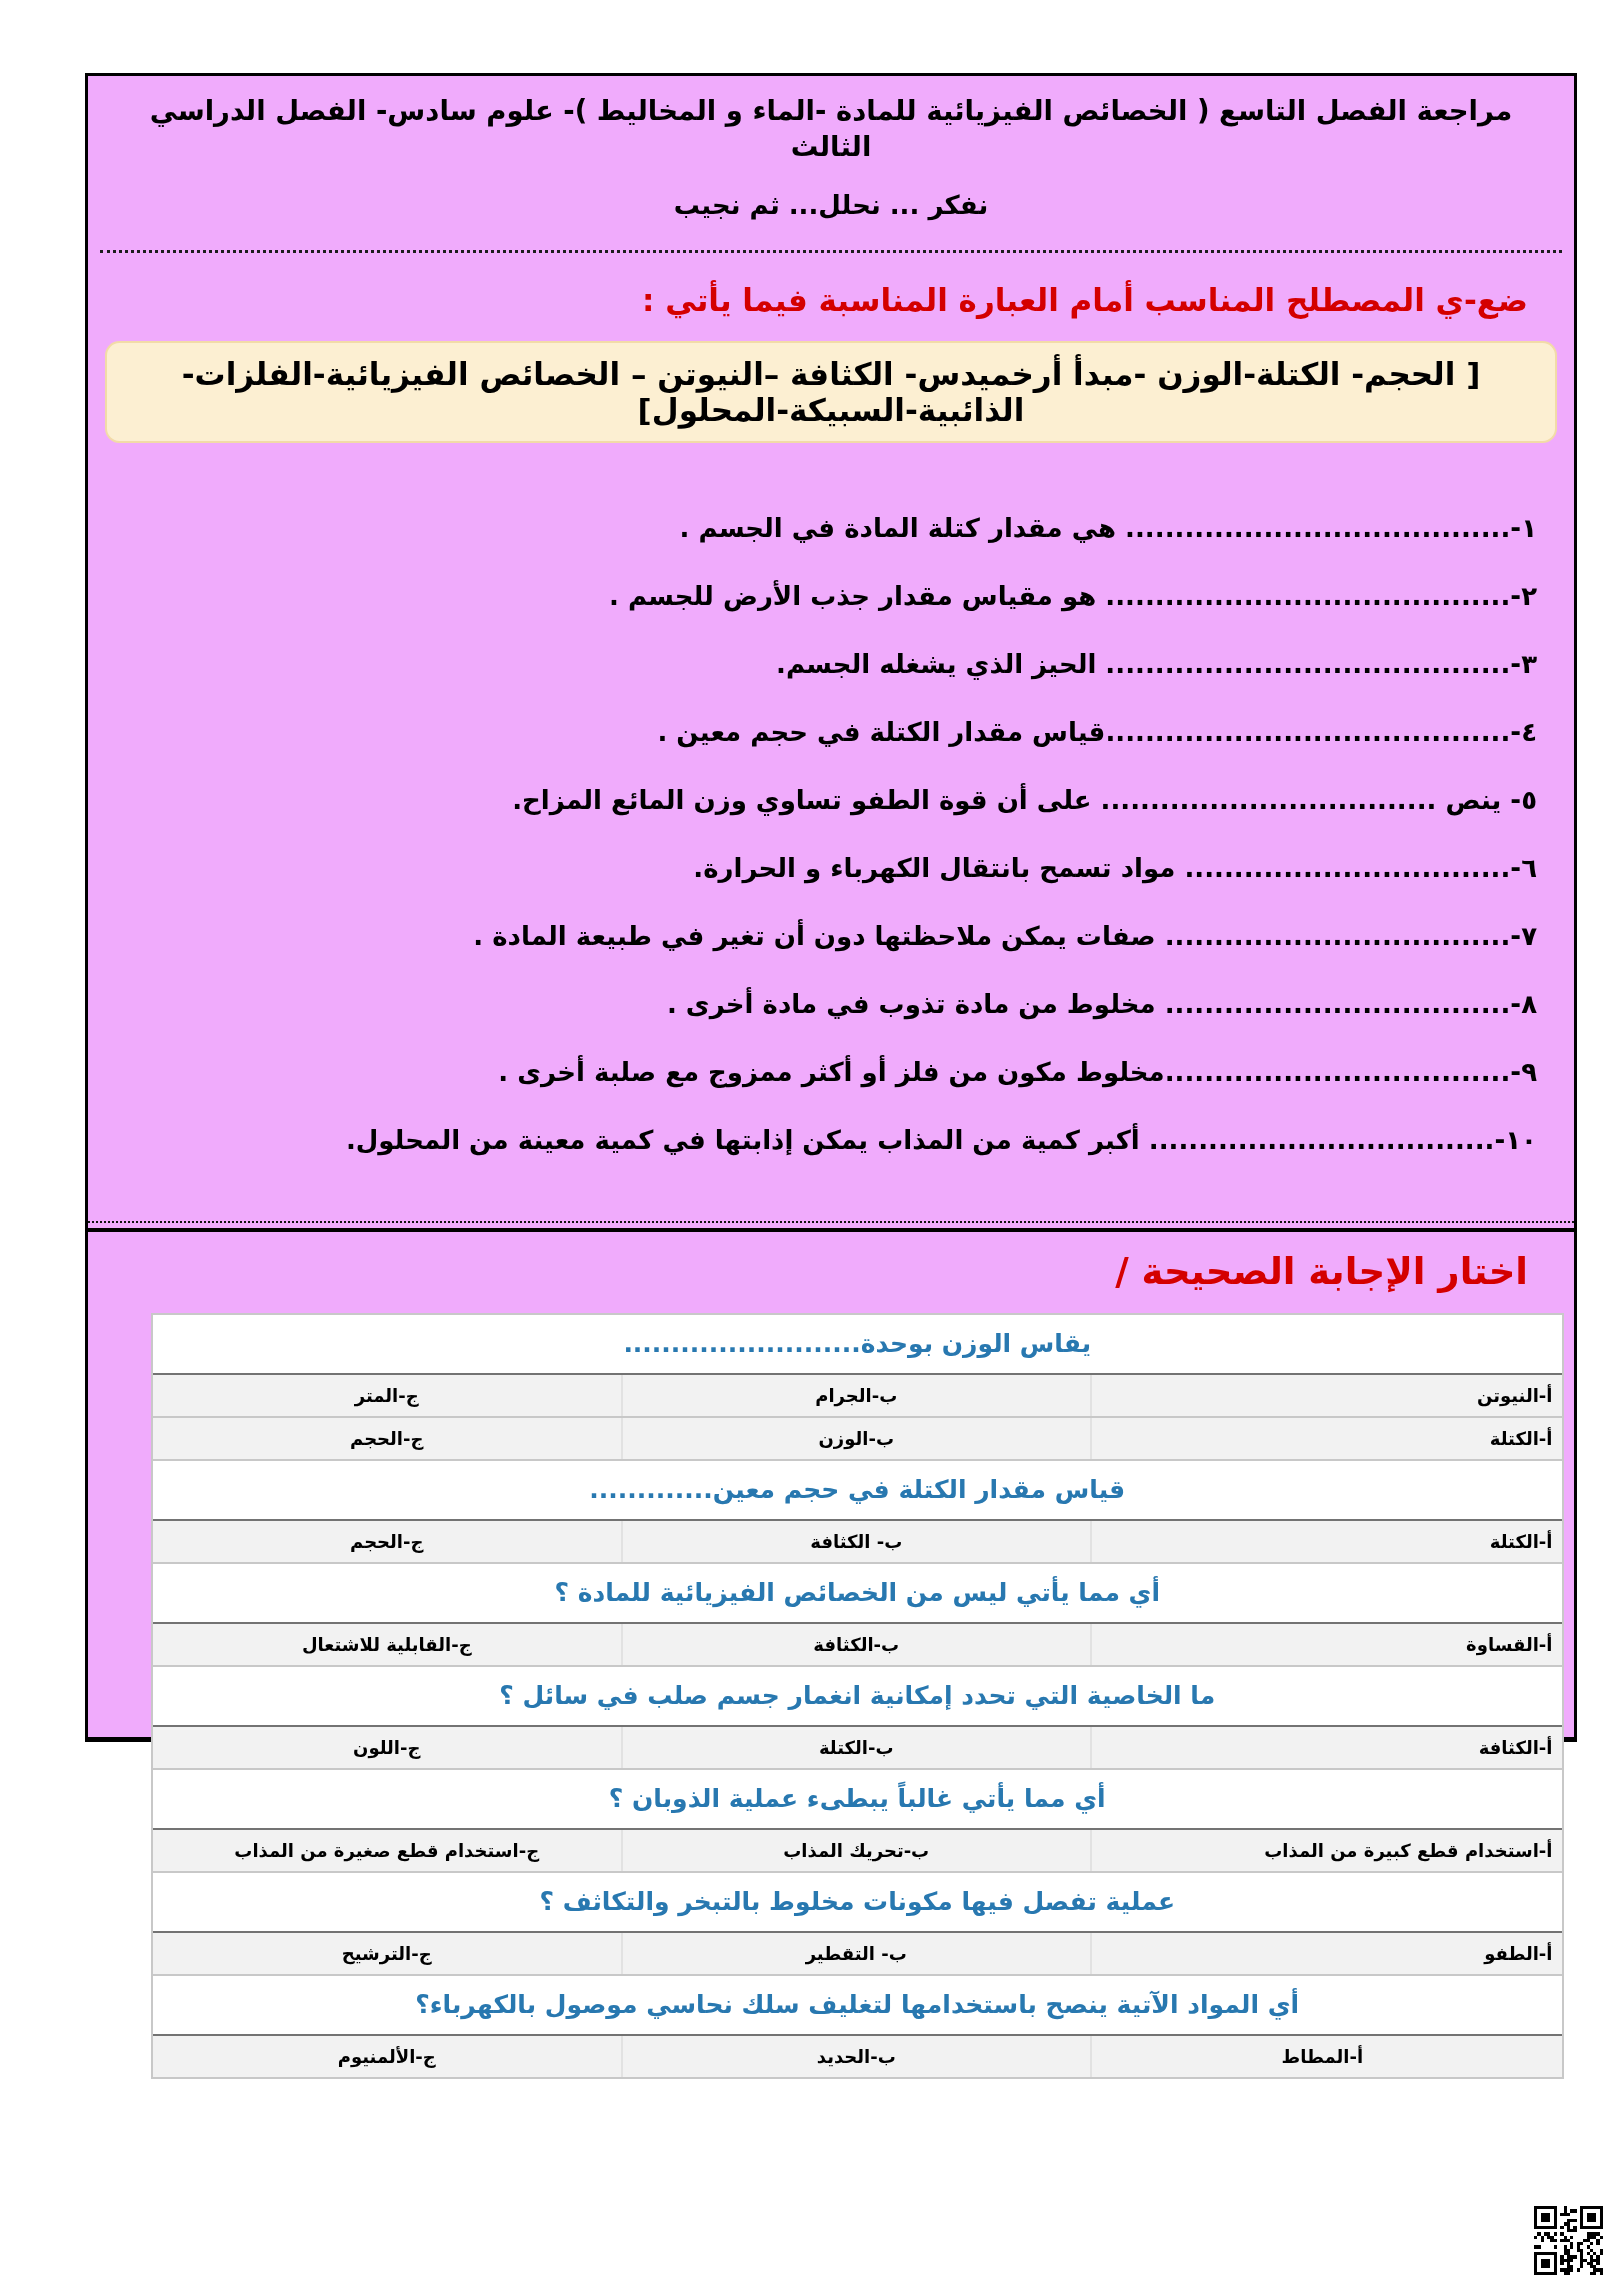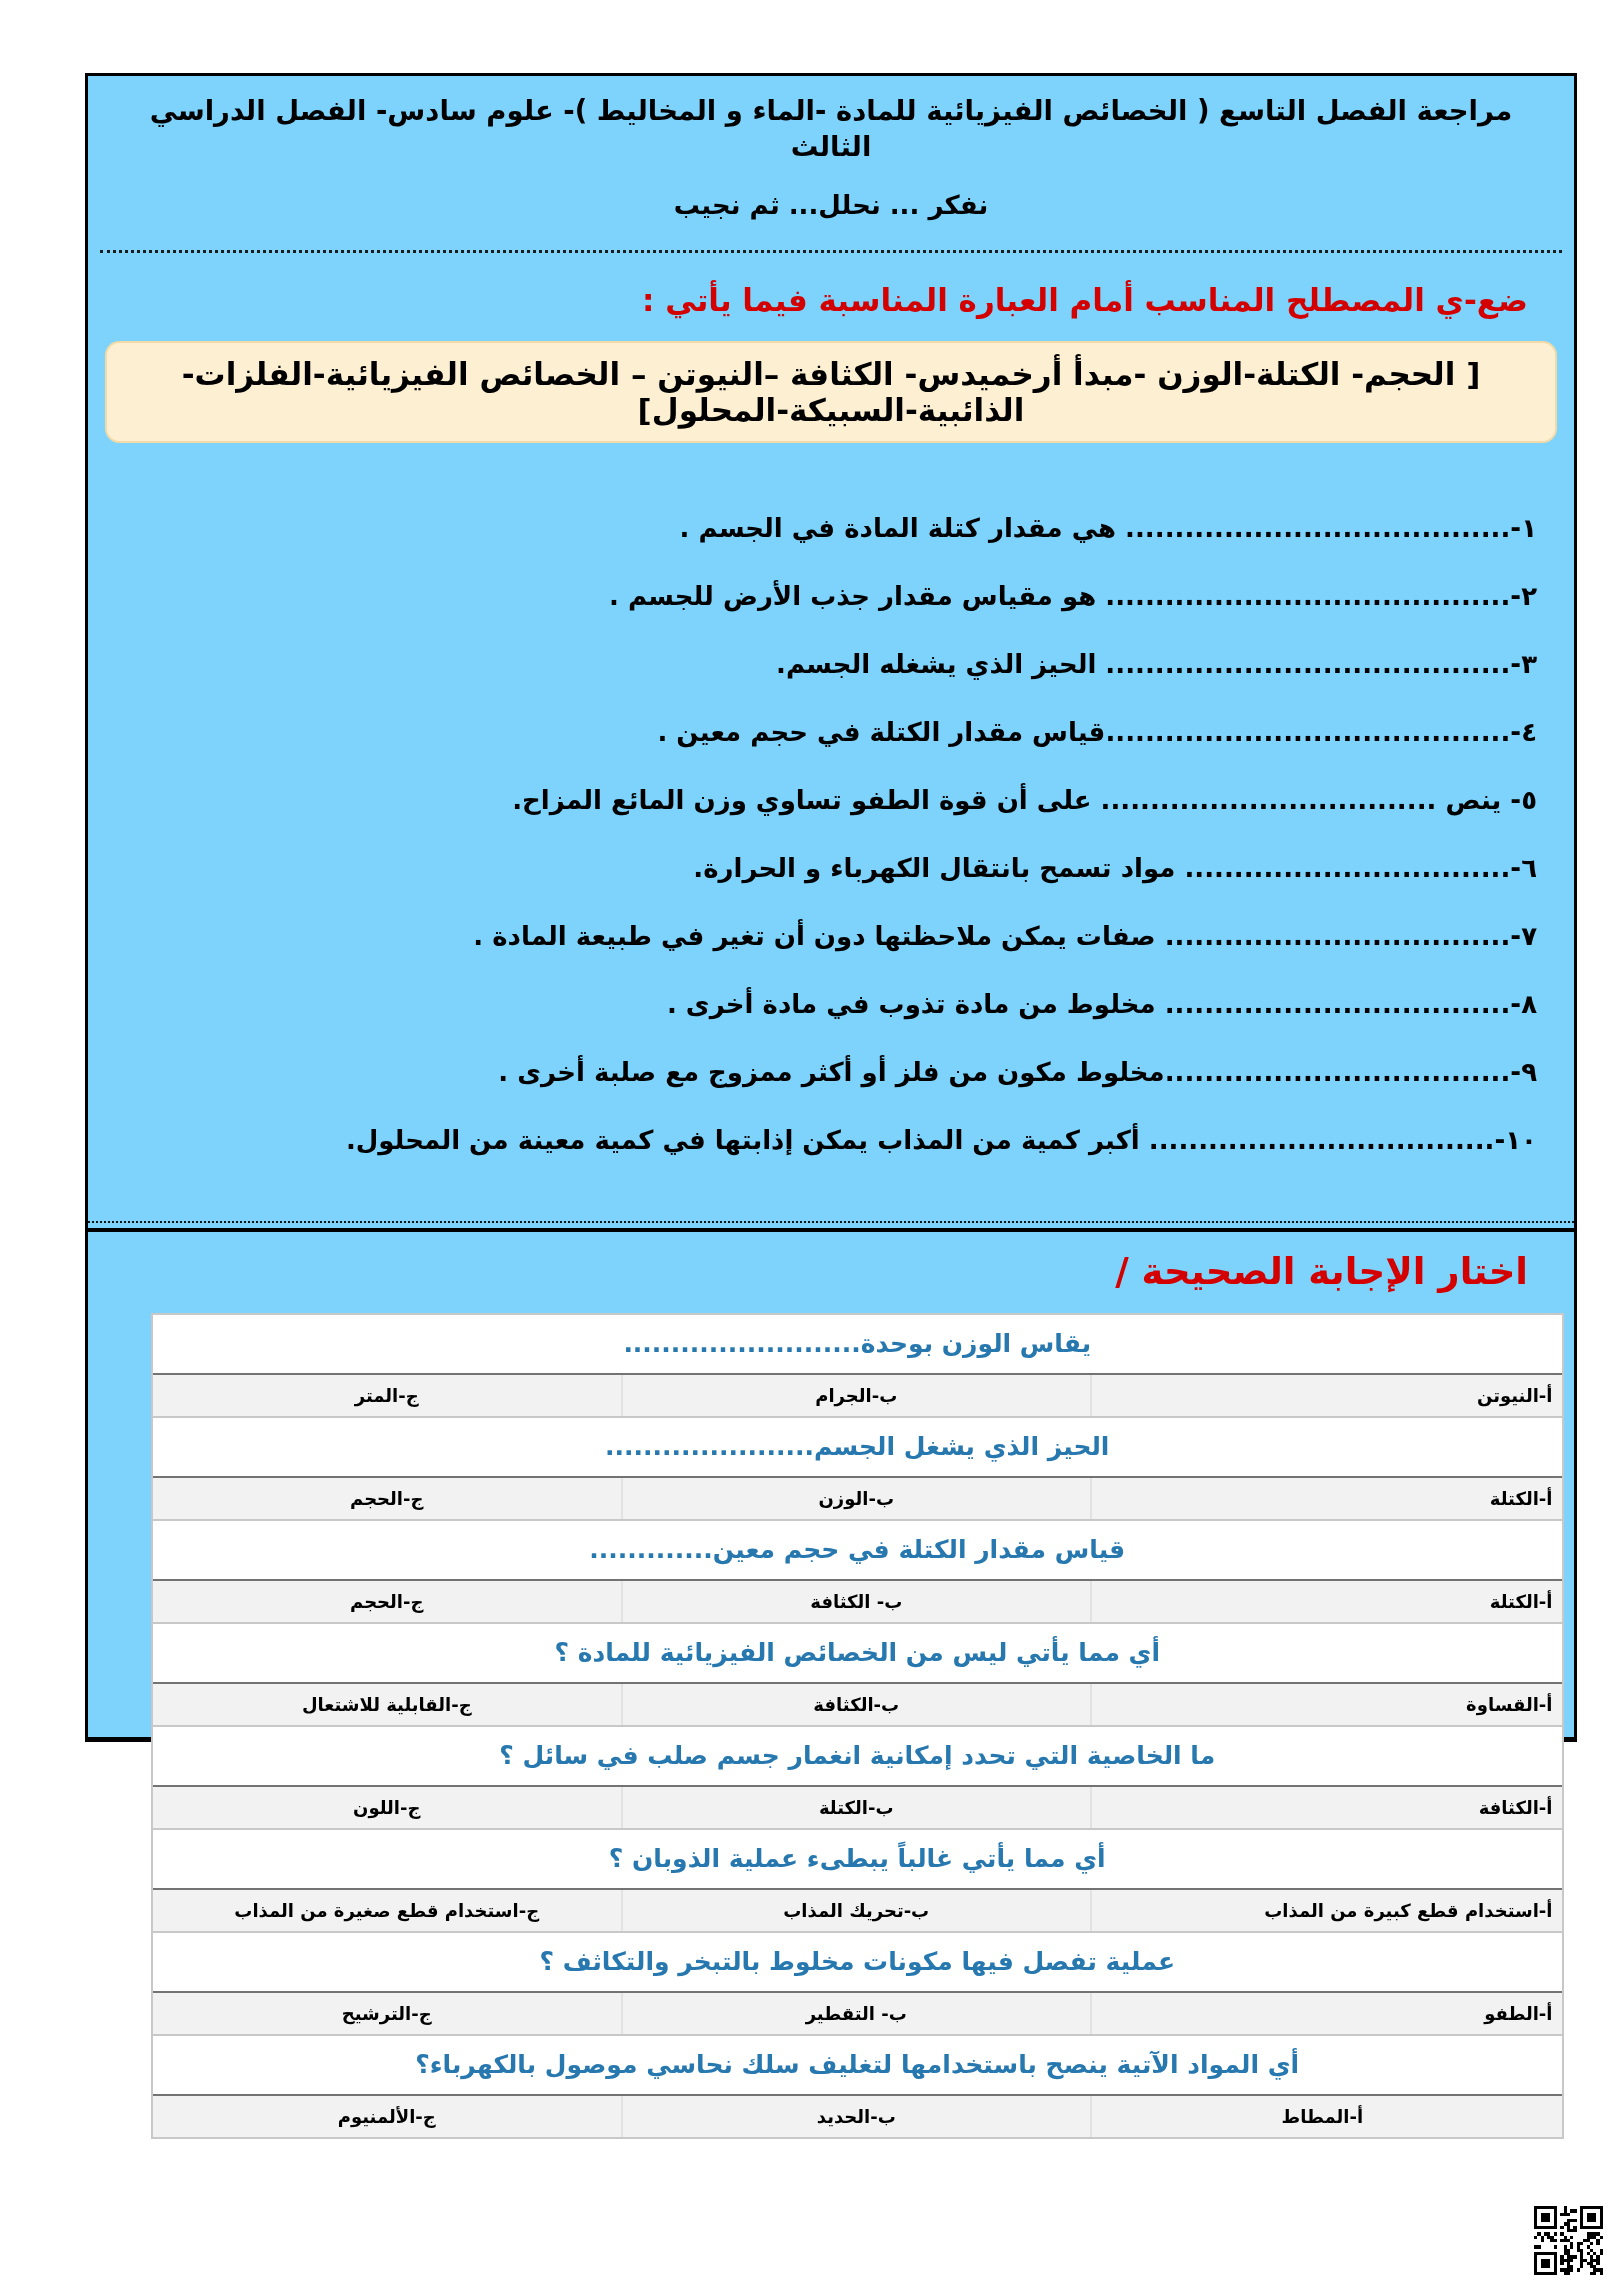--- a/index.html
+++ b/index.html
@@ -5,21 +5,21 @@
   html,body{margin:0;padding:0;background:#fff;}
   body{
     width:1623px;height:2295px;position:relative;
     font-family:"DejaVu Sans",sans-serif;color:#000;
     -webkit-font-smoothing:antialiased;
   }
   .page{position:absolute;inset:0;background:#ffffff;}
   .frame{
     position:absolute;left:85px;top:73px;width:1492px;height:1669px;
     border:3.3px solid #000;border-bottom-width:5.2px;box-sizing:border-box;
-    background:#7dd3fc;z-index:1;
+    background:#f0abfc;z-index:1;
   }
   .h-title{margin-top:17px;text-align:center;font-size:27.5px;font-weight:bold;line-height:1.3;padding:0 26px;}
   .h-sub{margin-top:25px;text-align:center;font-size:26px;font-weight:bold;}
   .dotted-divider{margin:30px 11.8px 0 11.8px;height:0;border-top:3.3px dotted #1c1c1c;}
   .sec-title{margin-top:29px;padding:0 46px;text-align:right;color:#d40000;font-size:31px;font-weight:bold;}
   .term-bank{
     margin:23.6px 17px 0 17px;background:#fcefd2;border:2.6px solid #f2dba8;border-radius:14.4px;
     padding:13px 17px;text-align:center;font-size:31px;font-weight:bold;box-sizing:border-box;
   }
   .fill-list{margin-top:51px;padding:0 37px;}
@@ -87,21 +87,20 @@
 
     <div class="mcq">
 
       <div class="qrow">يقاس الوزن بوحدة.........................</div>
       <div class="arow">
         <div class="opt opt-a">أ-النيوتن</div>
         <div class="opt">ب-الجرام</div>
         <div class="opt">ج-المتر</div>
       </div>
 
-      <div class="qrow">الحيز الذي يشغل الجسم......................</div>
       <div class="arow">
         <div class="opt opt-a">أ-الكتلة</div>
         <div class="opt">ب-الوزن</div>
         <div class="opt">ج-الحجم</div>
       </div>
 
       <div class="qrow">قياس مقدار الكتلة في حجم معين.............</div>
       <div class="arow">
         <div class="opt opt-a">أ-الكتلة</div>
         <div class="opt">ب- الكثافة</div>

